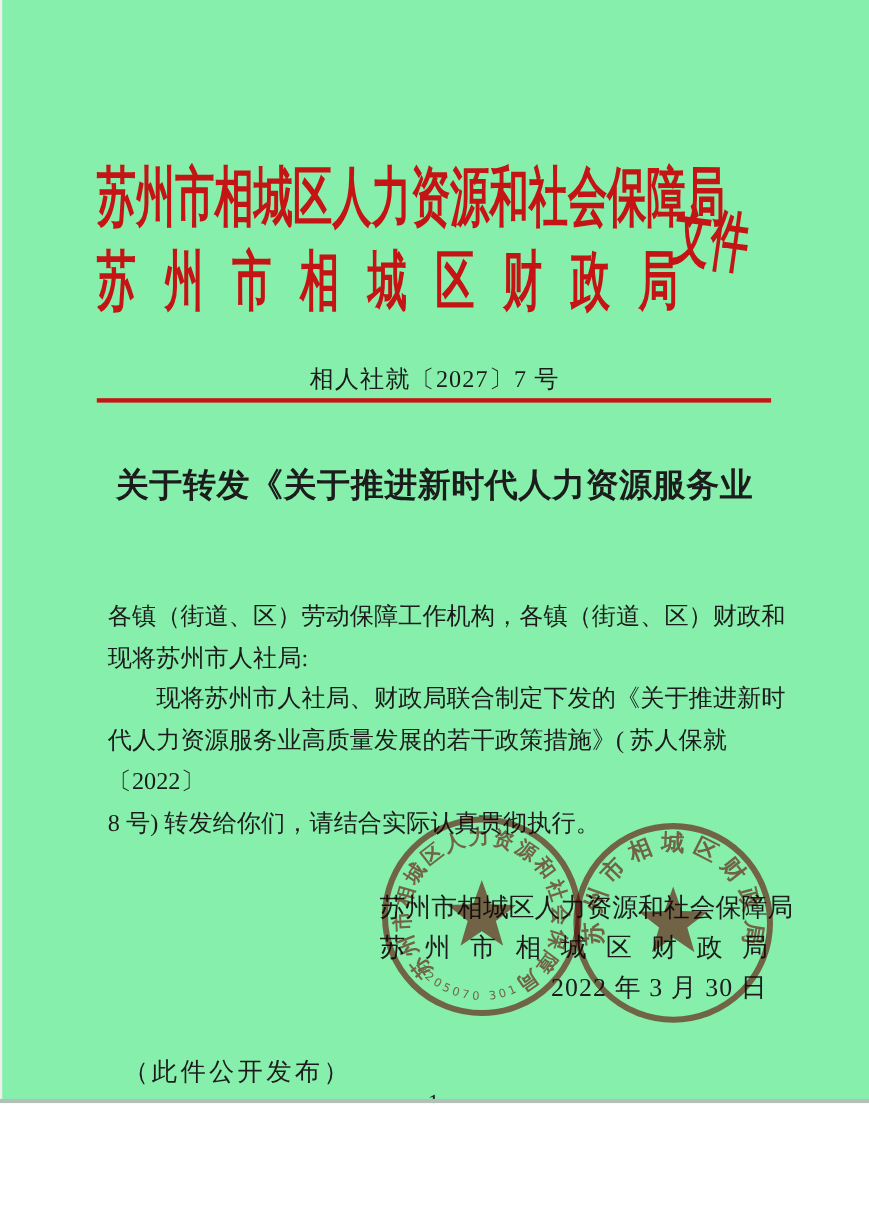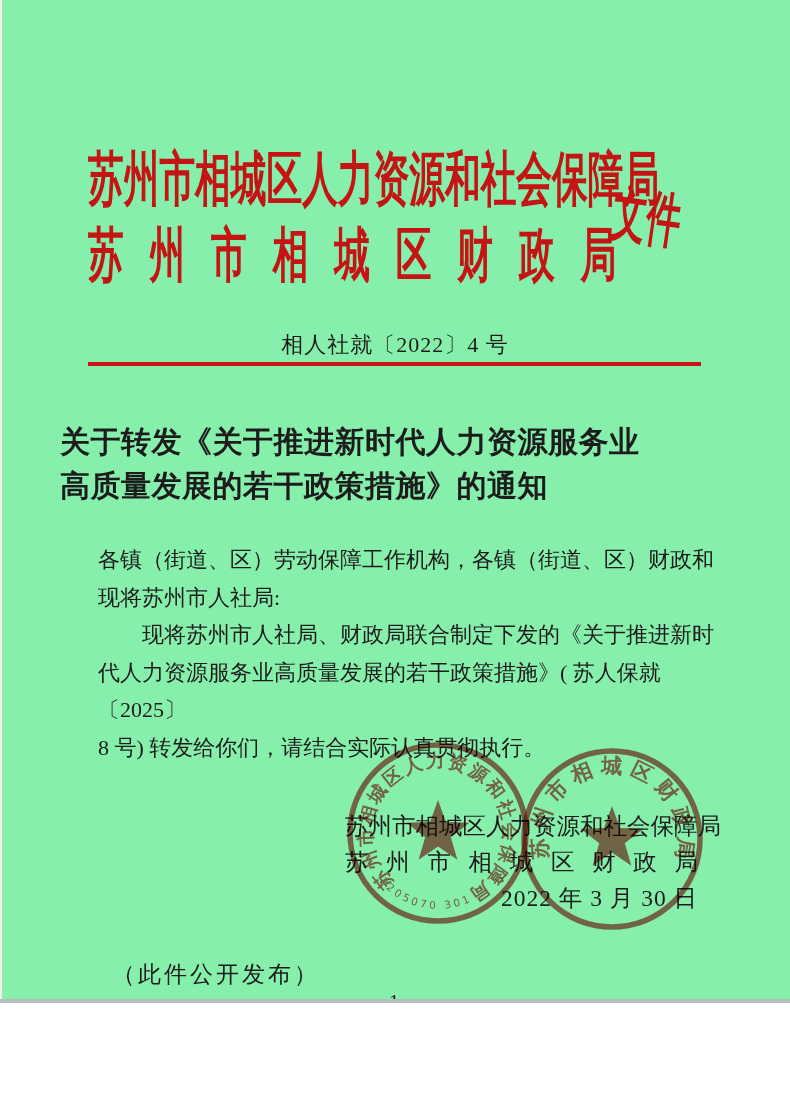--- a/index.html
+++ b/index.html
@@ -65,20 +65,21 @@
   }
   .red-rule {
     position: absolute; left: 88px; top: 362px;
     width: 613px; height: 4px;
     background: #c81414;
   }
 
   
   .title {
     position: absolute; left: 60px; top: 420px; width: 670px;
+    text-align: center;
     font-weight: bold;
     font-size: 30px;
     line-height: 44px;
     letter-spacing: 0.5px;
   }
 
   
   .body-text {
     position: absolute; left: 88px; top: 541px; width: 620px;
     font-size: 22px;
@@ -130,34 +131,33 @@
 <body>
 
 <div class="page">
 
   <div class="header-org">
     <div class="org1">苏州市相城区人力资源和社会保障局</div>
     <div class="org2">苏州市相城区财政局</div>
   </div>
   <div class="doc-type">文件</div>
 
-  <div class="doc-number">相人社就〔2022〕4 号</div>
+  <div class="doc-number">相人社就〔2027〕7 号</div>
 
   <div class="red-rule"></div>
 
   <div class="title">
     <div>关于转发《关于推进新时代人力资源服务业</div>
-    <div>高质量发展的若干政策措施》的通知</div>
   </div>
 
   <div class="body-text">
     <div class="bline">各镇（街道、区）劳动保障工作机构，各镇（街道、区）财政和</div>
     <div class="bline">现将苏州市人社局:</div>
     <div class="bline indent">现将苏州市人社局、财政局联合制定下发的《关于推进新时</div>
-    <div class="bline">代人力资源服务业高质量发展的若干政策措施》( 苏人保就〔2025〕</div>
+    <div class="bline">代人力资源服务业高质量发展的若干政策措施》( 苏人保就〔2022〕</div>
     <div class="bline">8 号) 转发给你们，请结合实际认真贯彻执行。</div>
   </div>
 
   <div class="signature">
     <div class="org1">苏州市相城区人力资源和社会保障局</div>
     <div class="org2">苏州市相城区财政局</div>
     <div class="date">2022 年 3 月 30 日</div>
   </div>
 
   <svg class="seal seal-left" width="190" height="190" viewBox="0 0 190 190">

